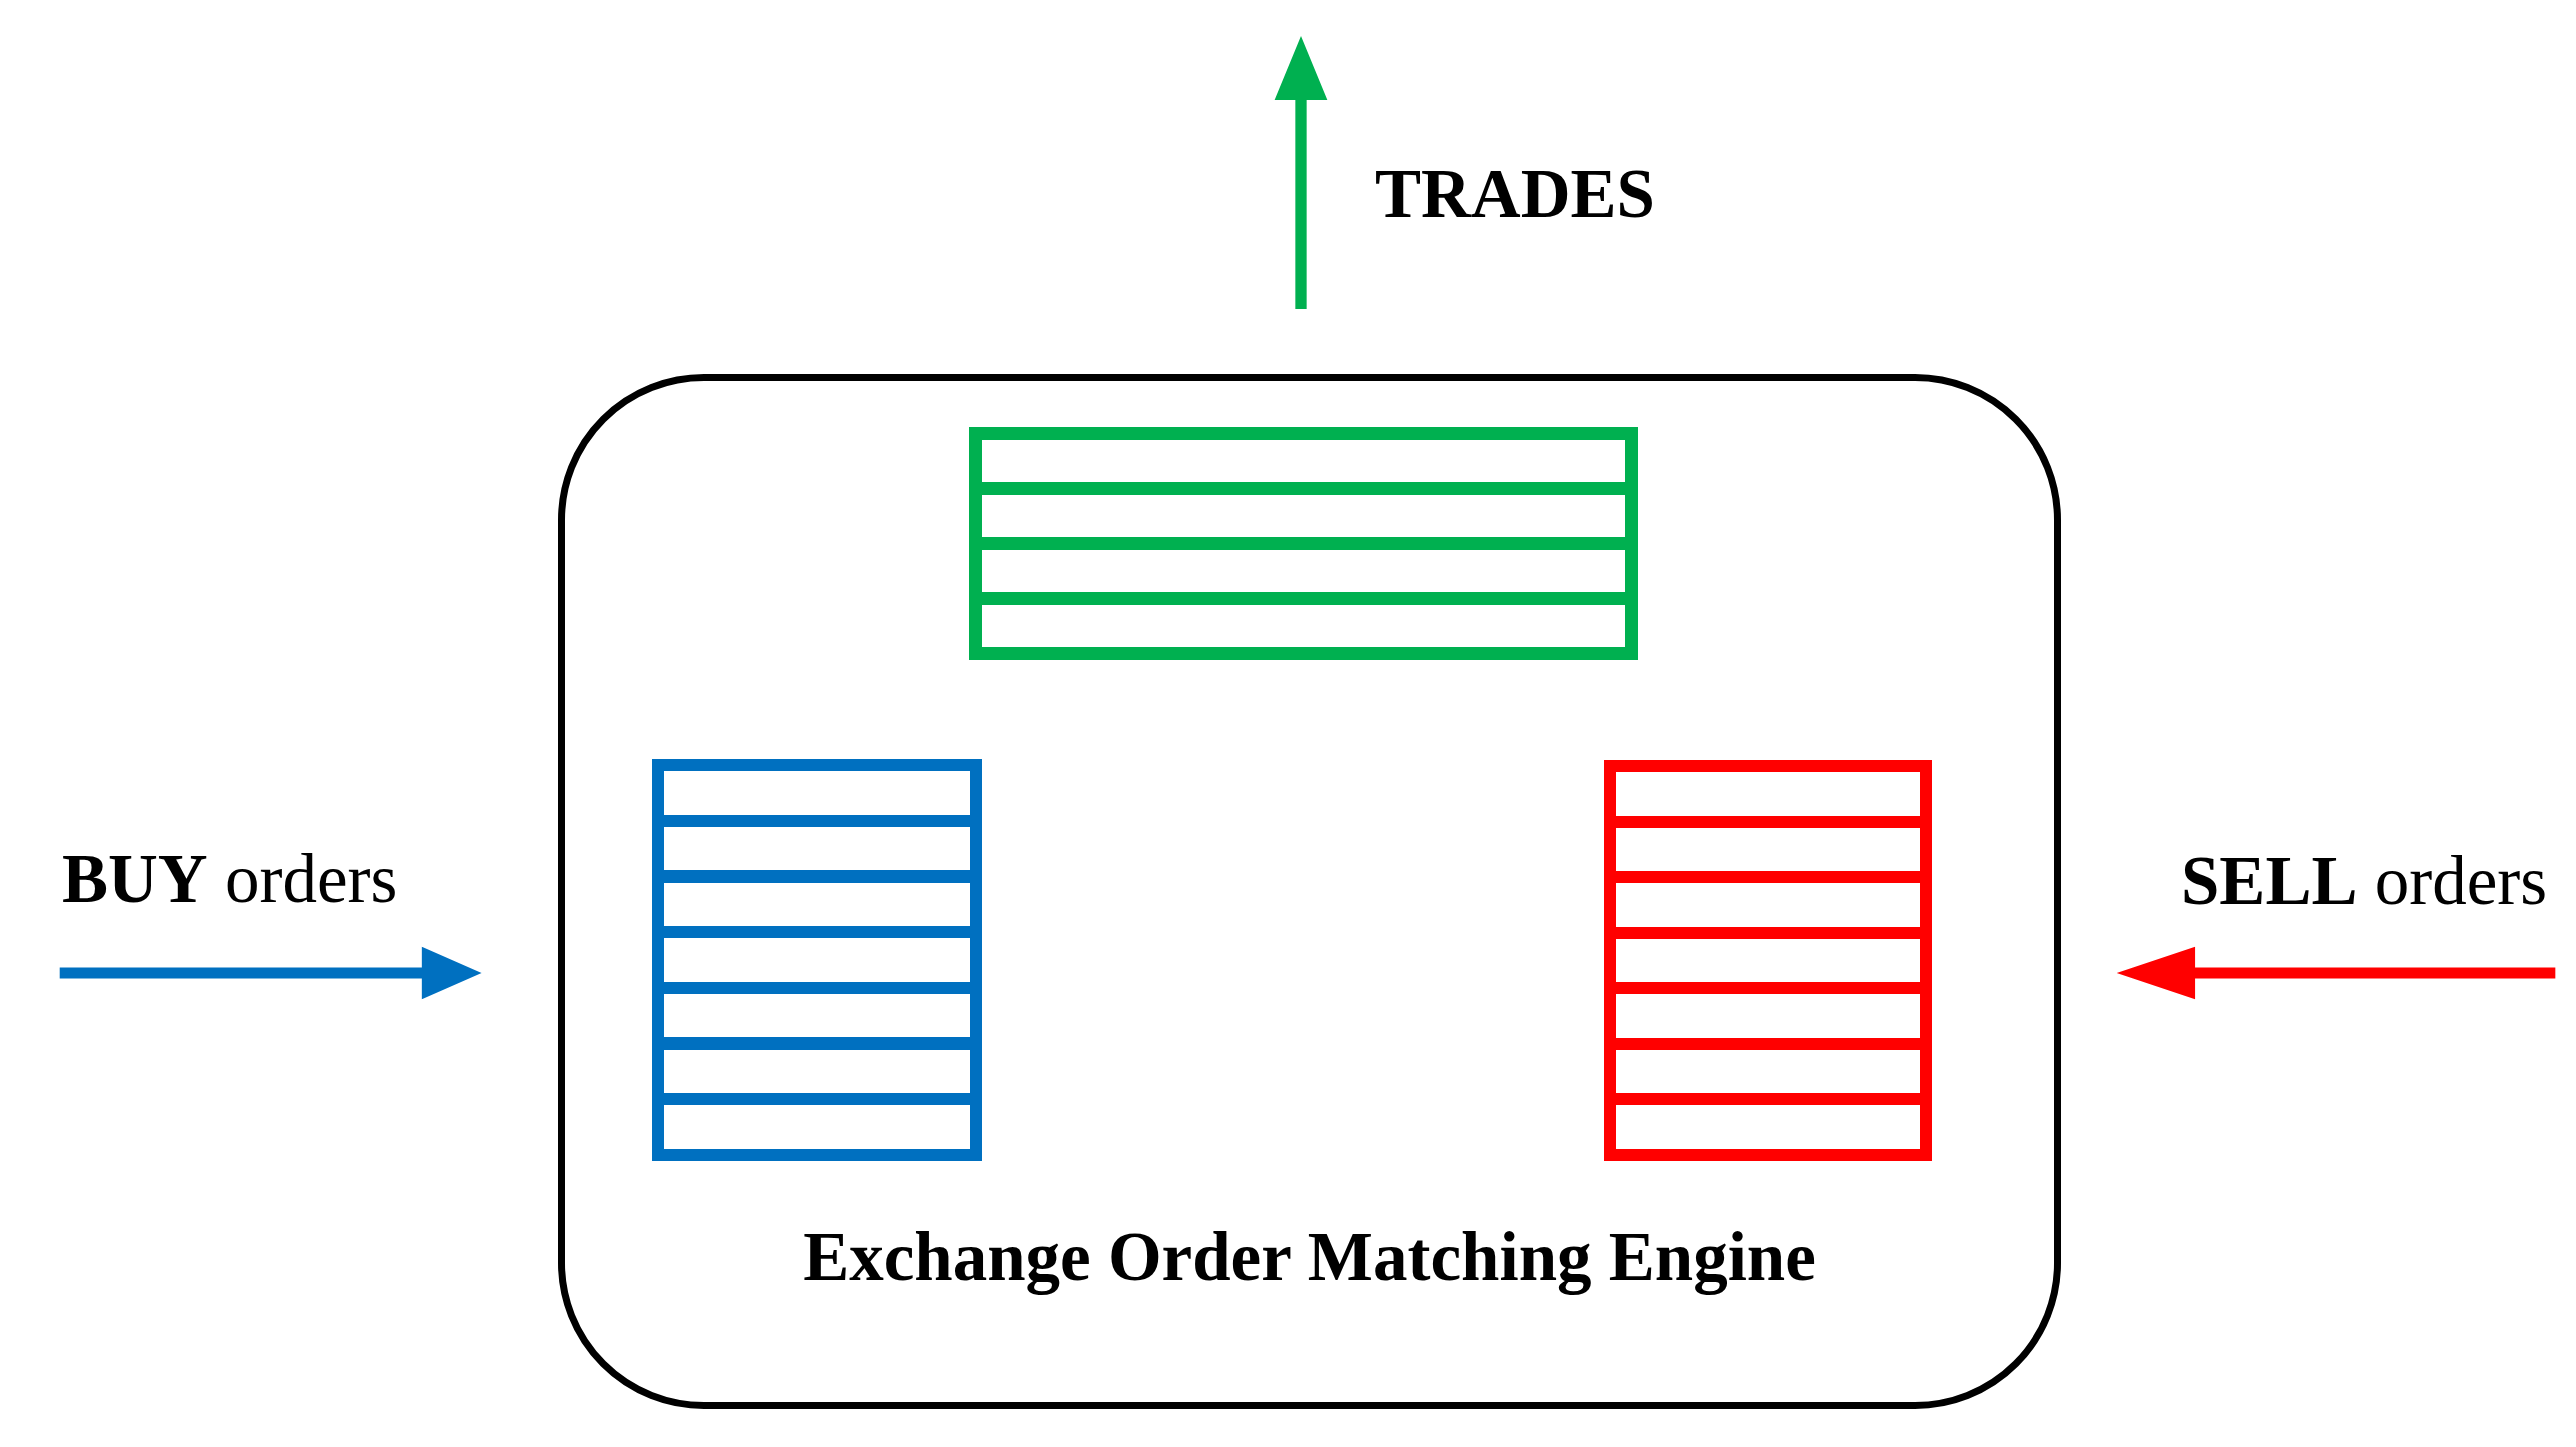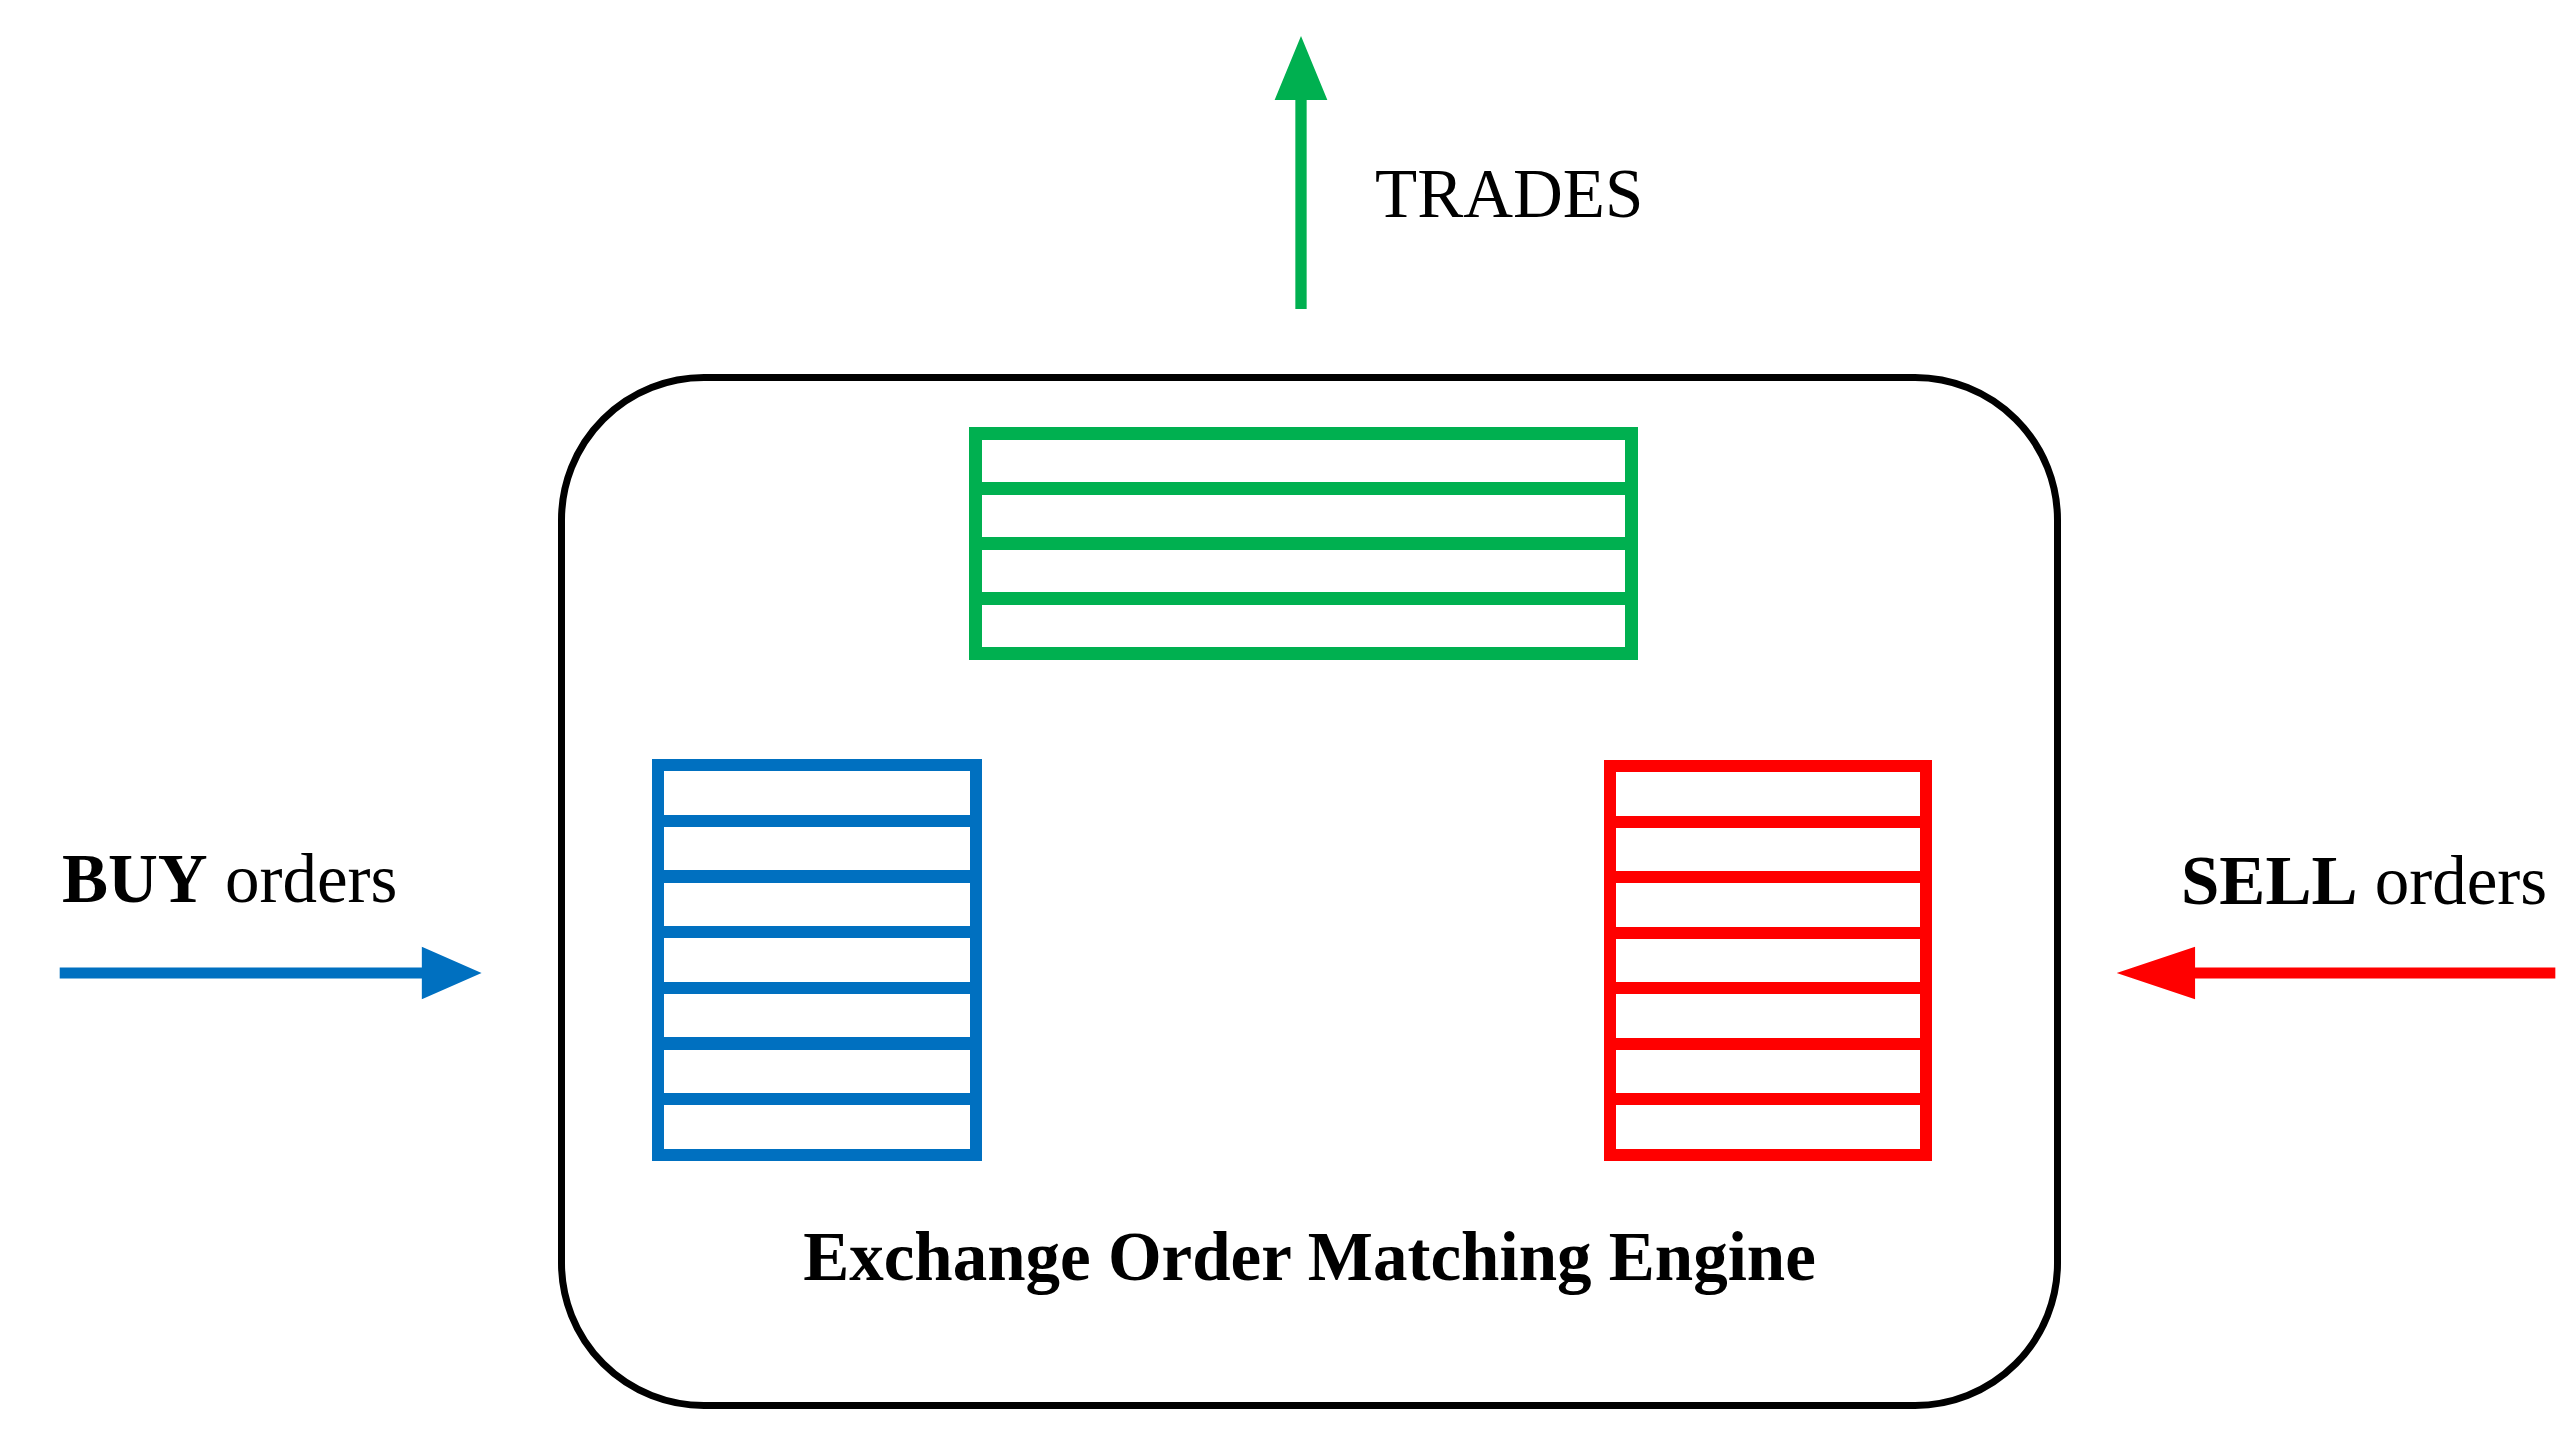--- a/index.html
+++ b/index.html
@@ -56,21 +56,21 @@
   }
 
   
   .label {
     color: #000000;
     font-size: 69px;
     line-height: 1;
     white-space: nowrap;
   }
   .label .b { font-weight: bold; }
-  .trades-label { left: 1375px; top: 160px; font-weight: normal; }
+  .trades-label { left: 1375px; top: 160px; font-weight: bold; }
   .buy-label   { left: 62px;   top: 845px; }
   .sell-label  { left: 2181px; top: 847px; font-family: Liberation Serif, serif; }
   .engine-title {
     left: 558px;
     top: 1223px;
     width: 1503px;
     text-align: center;
     font-weight: bold;
     font-size: 69px;
     line-height: 1;

